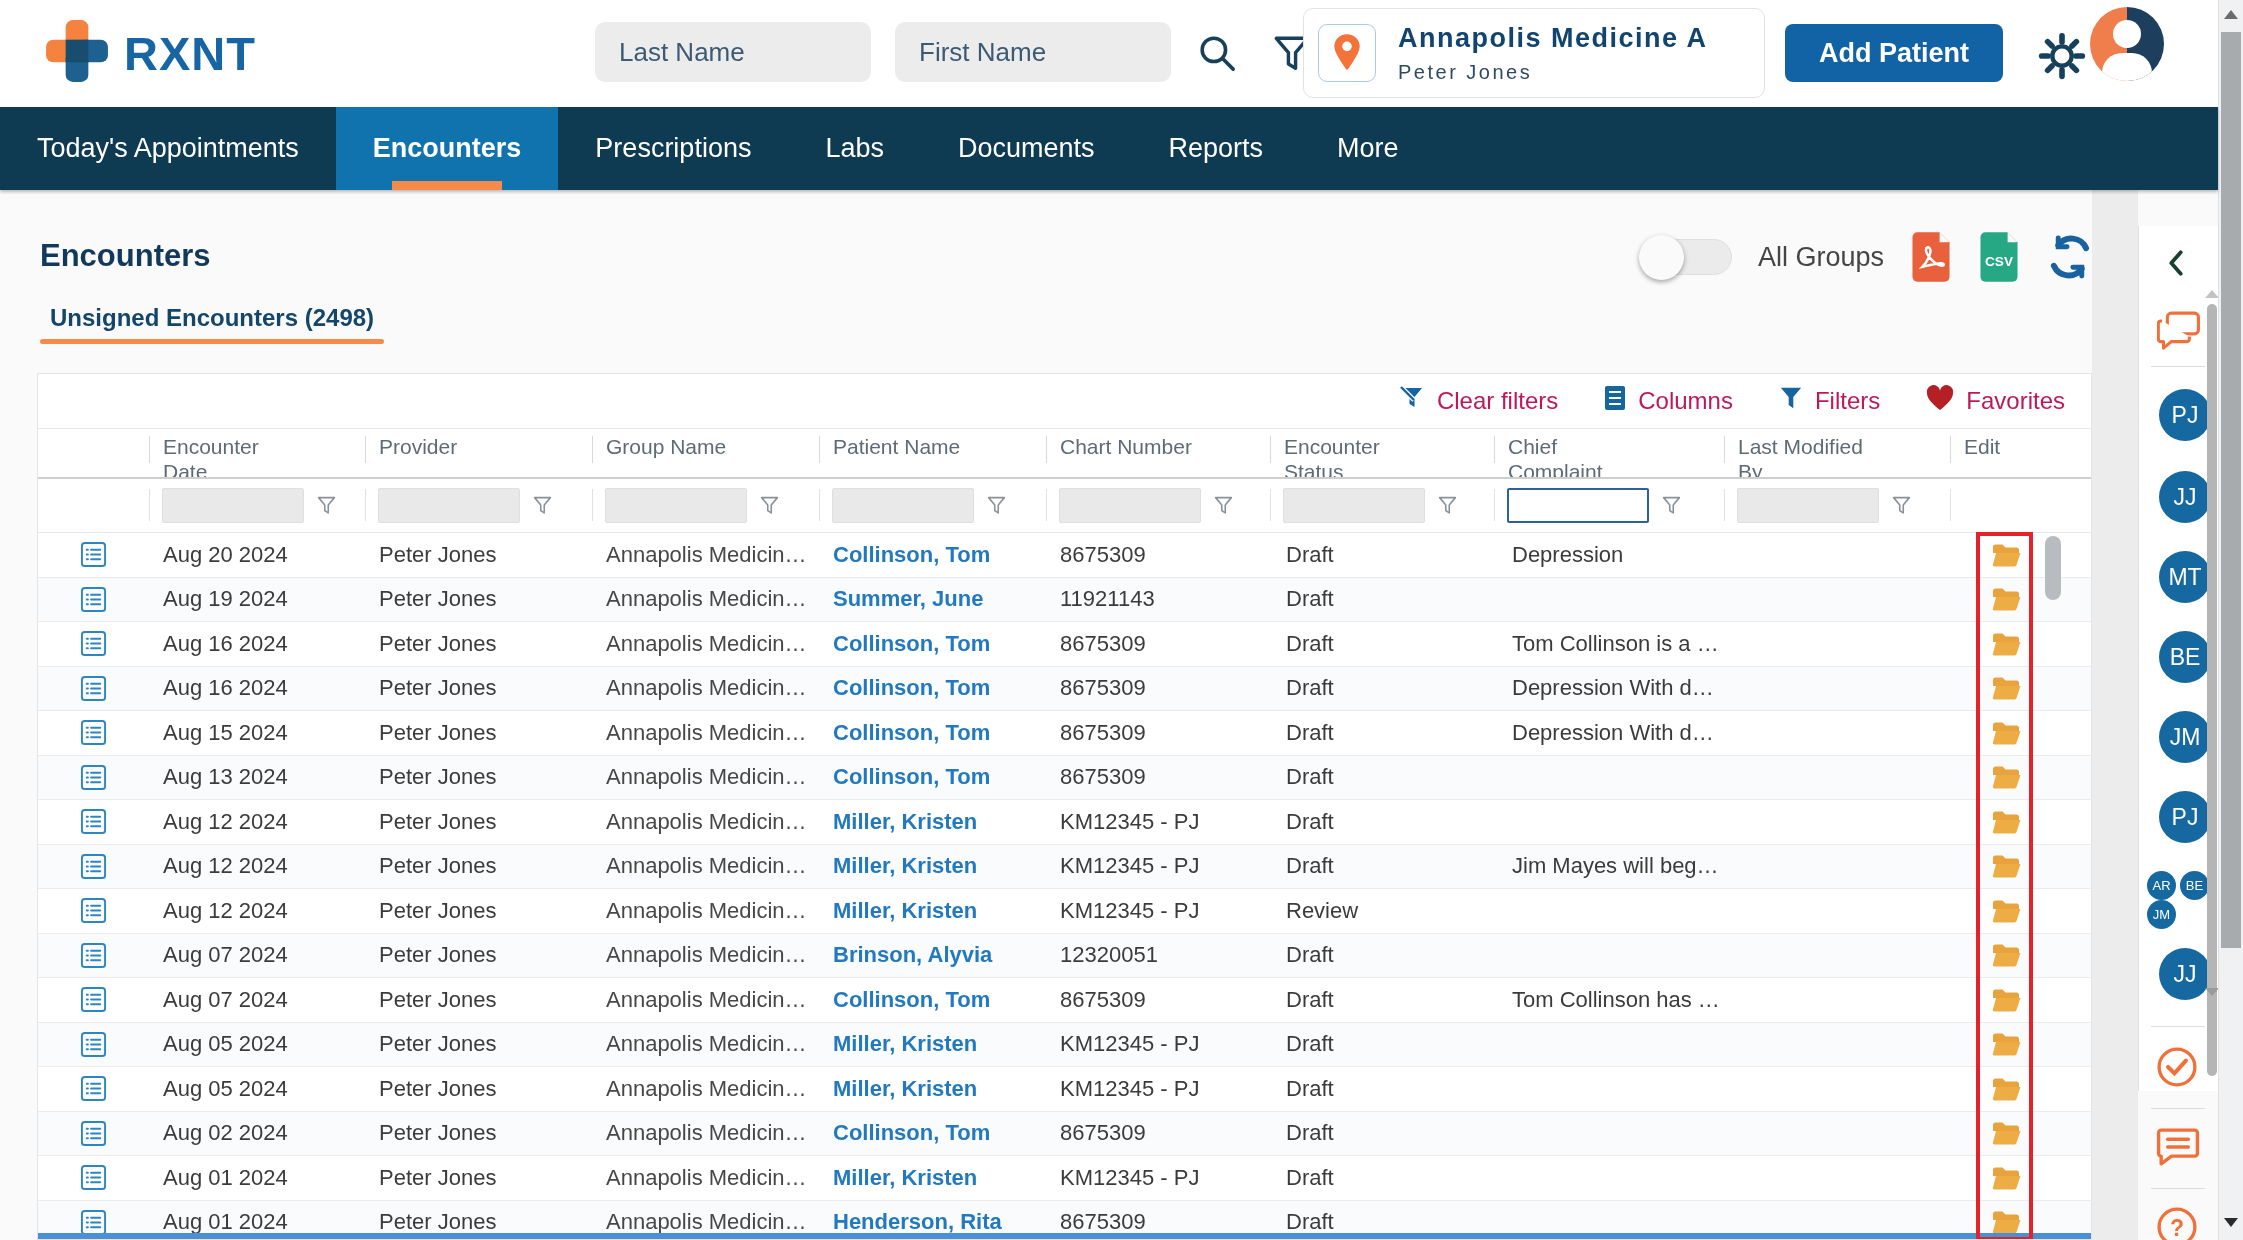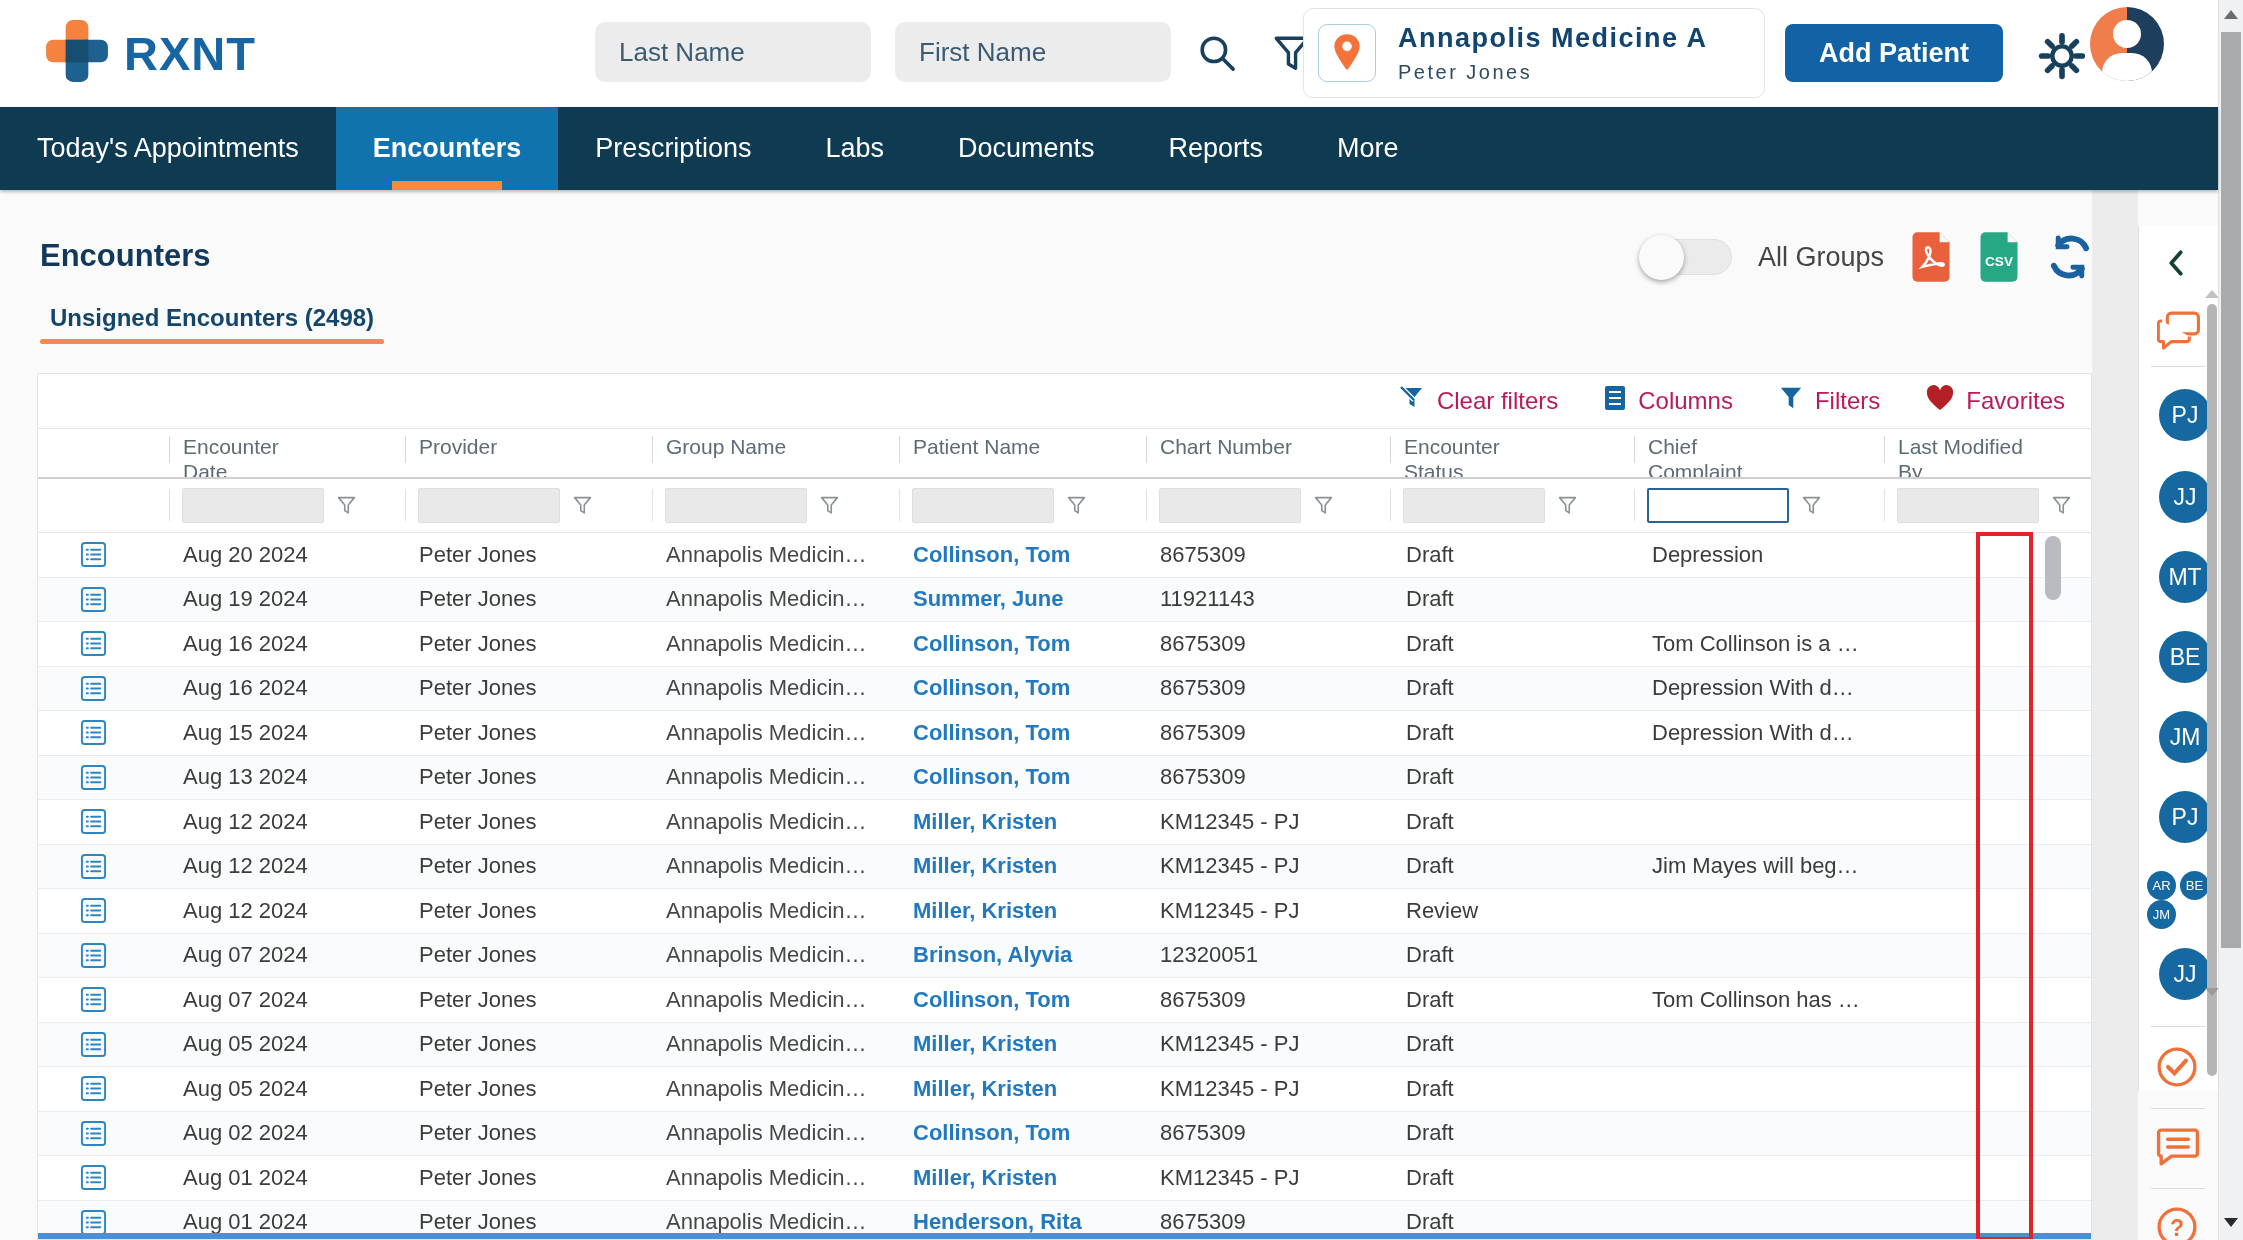--- a/index.html
+++ b/index.html
@@ -58,21 +58,21 @@
   .tab.active::after { content:''; position:absolute; left:0; right:0; bottom:0; height:5px; background:#F58A4B; border-radius:3px; }
 
   
   #card { position:absolute; left:37px; top:183px; width:2055px; height:867px; background:#fff;
           border:1px solid #E4E4E4; overflow:hidden; }
   #card-toolbar { height:55px; border-bottom:1px solid #E6E6E6; display:flex; align-items:center;
                   justify-content:flex-end; gap:46px; padding-right:26px; }
   .tool-btn { display:flex; align-items:center; gap:12px; background:none; border:none; cursor:pointer;
               font-size:24px; color:#be185d; font-family:"Liberation Sans", sans-serif; }
 
-  .tgrid { display:grid; grid-template-columns:111px 216px 227px 227px 227px 224px 224px 230px 226px 111px;gap:20px; }
+  .tgrid { display:grid; grid-template-columns:111px 216px 227px 227px 227px 224px 224px 230px 226px 111px; }
   #thead { border-bottom:2px solid #CFCFCF; }
   .hcell { position:relative; padding:5px 8px 0 14px; height:48px; overflow:hidden; }
   .hcell:not(:first-child)::before { content:''; position:absolute; left:0; top:7px; width:1px; height:27px; background:#D9D9D9; }
   .hline { display:block; font-size:21px; line-height:25px; color:#5E6B77; }
   #tfilter { height:54px; border-bottom:1px solid #E6E6E6; }
   .fcell { position:relative; display:flex; align-items:center; gap:12px; padding-left:13px; }
   .fcell:not(:first-child)::before { content:''; position:absolute; left:0; top:10px; width:1px; height:32px; background:#E2E2E2; }
   .finput { width:142px; height:35px; background:#E9E9E9; border:1px solid #DFDFDF; border-radius:2px; outline:none; }
   .finput.white { background:#fff; border:2px solid #2A6496; }
   .f-funnel { background:none; border:none; cursor:pointer; display:flex; }

